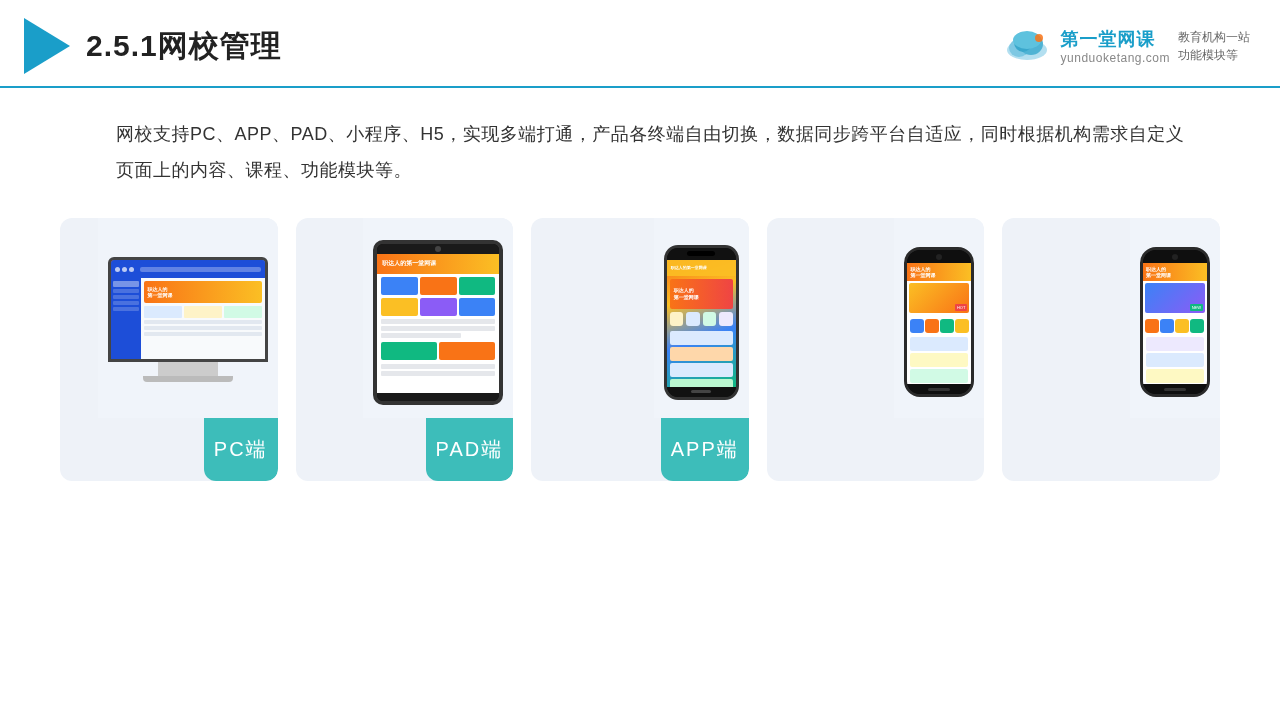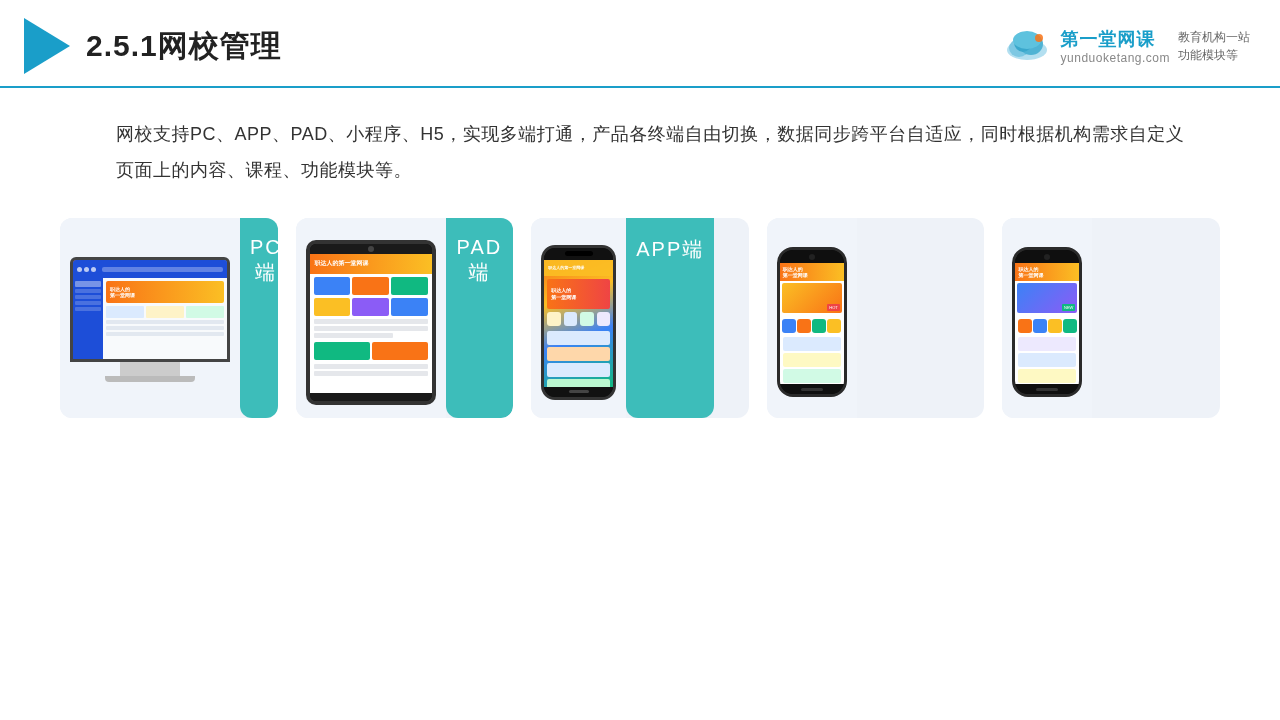--- a/index.html
+++ b/index.html
@@ -81,21 +81,22 @@
       padding: 10px 60px 20px 60px;
       justify-content: center;
     }
 
     .card {
       background: #f0f4fa;
       border-radius: 12px;
       width: 240px;
       overflow: hidden;
       display: flex;
-      flex-direction: row;
+      flex-direction: column;
+      align-items: flex-end;
     }
 
     .card-image-area {
       height: 200px;
       display: flex;
       align-items: center;
       justify-content: center;
       padding: 16px 10px 8px 10px;
       background: #f0f4fa;
     }

